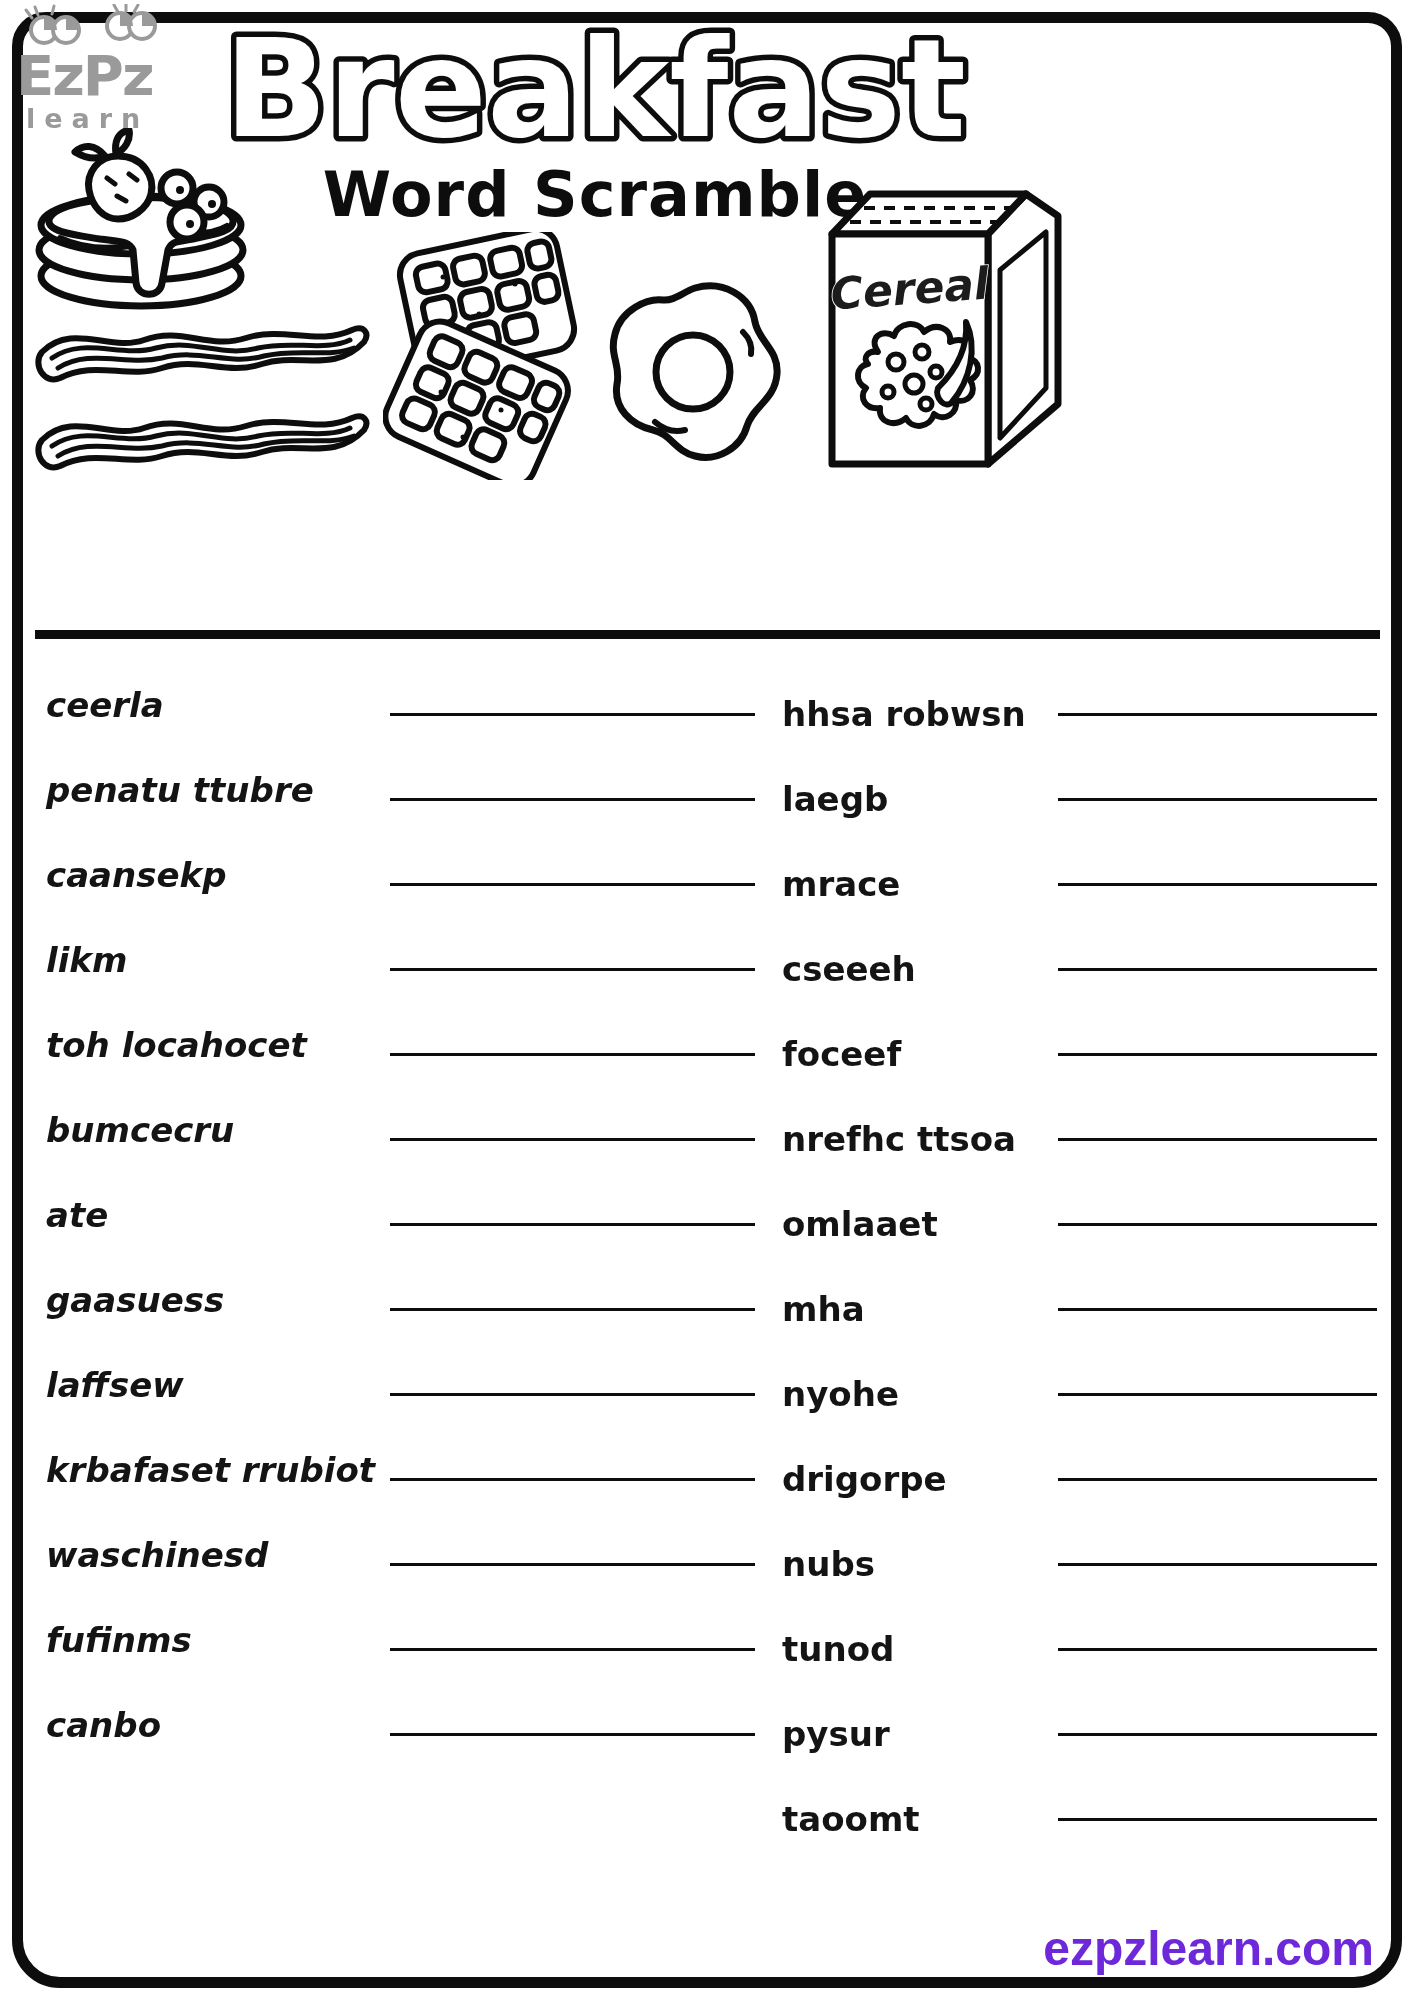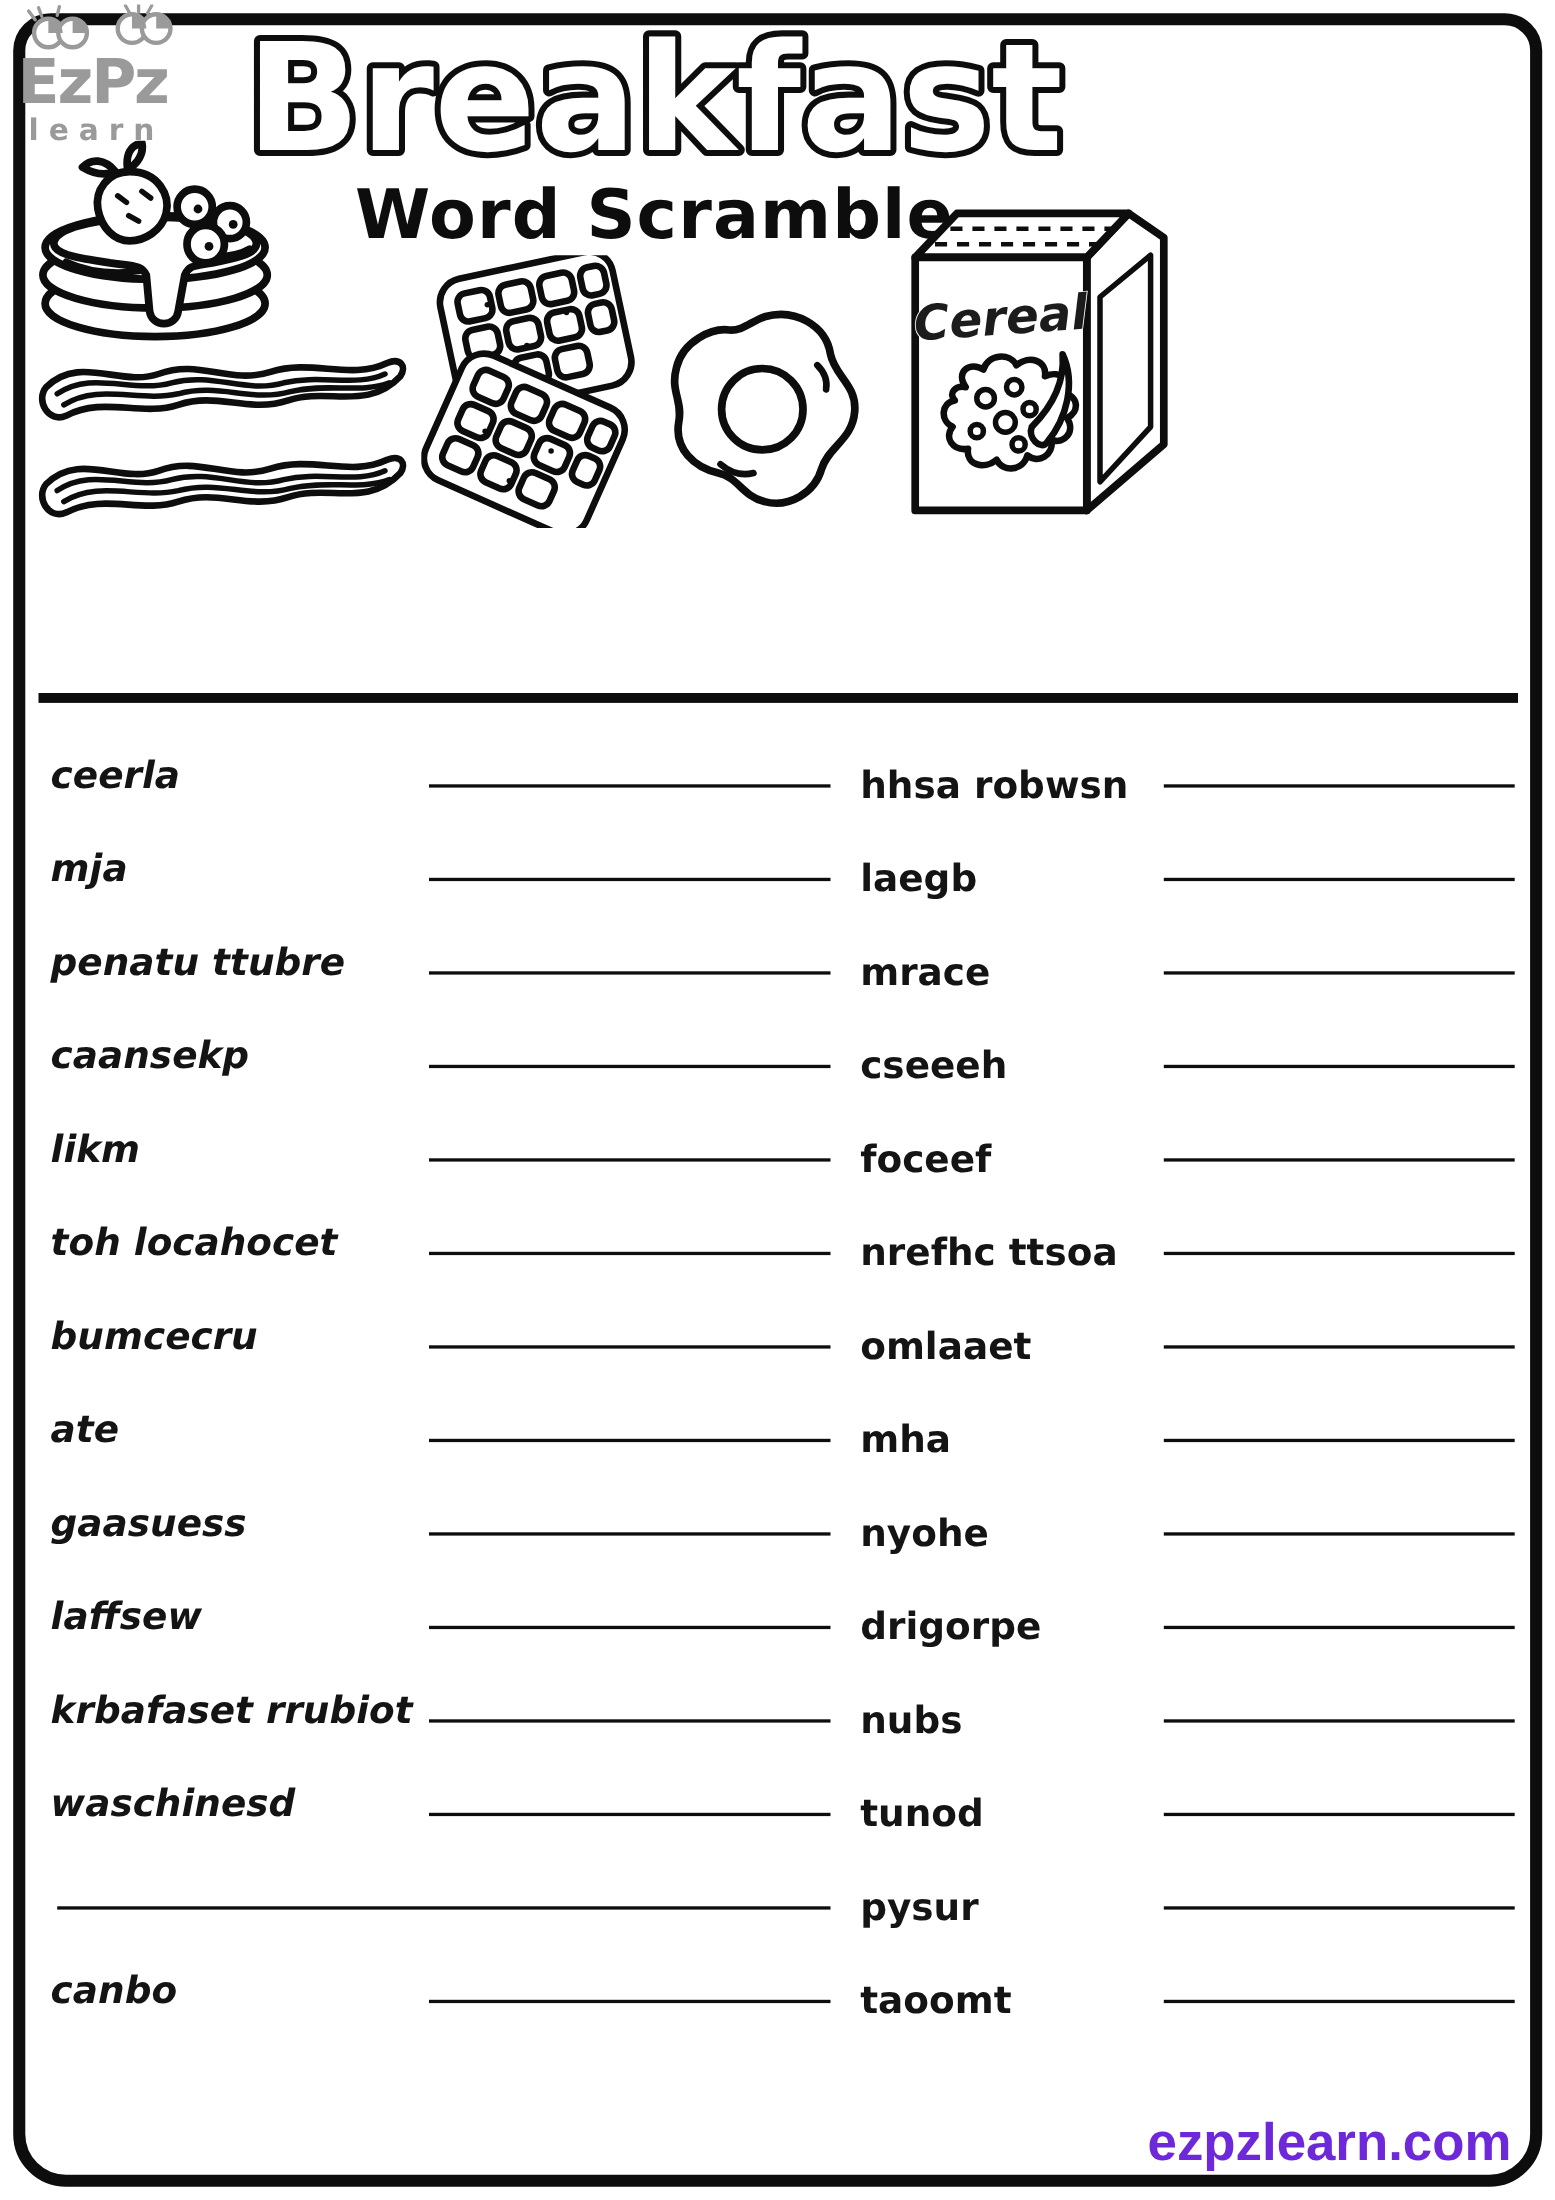--- a/index.html
+++ b/index.html
@@ -215,24 +215,20 @@
 </svg>
 
 <div class="divider"></div>
 
 <div class="col col-left">
     <div class="row">
       <span class="word">ceerla</span>
       <div class="blank"></div>
     </div>
     <div class="row">
-      <span class="word">mja</span>
-      <div class="blank"></div>
-    </div>
-    <div class="row">
       <span class="word">penatu ttubre</span>
       <div class="blank"></div>
     </div>
     <div class="row">
       <span class="word">caansekp</span>
       <div class="blank"></div>
     </div>
     <div class="row">
       <span class="word">likm</span>
       <div class="blank"></div>
@@ -259,20 +255,21 @@
     </div>
     <div class="row">
       <span class="word">krbafaset rrubiot</span>
       <div class="blank"></div>
     </div>
     <div class="row">
       <span class="word">waschinesd</span>
       <div class="blank"></div>
     </div>
     <div class="row">
+      <span class="word">fufinms</span>
       <div class="blank"></div>
     </div>
     <div class="row">
       <span class="word">canbo</span>
       <div class="blank"></div>
     </div>
   </div>
 <div class="col col-right">
     <div class="row">
       <span class="word">hhsa robwsn</span>

